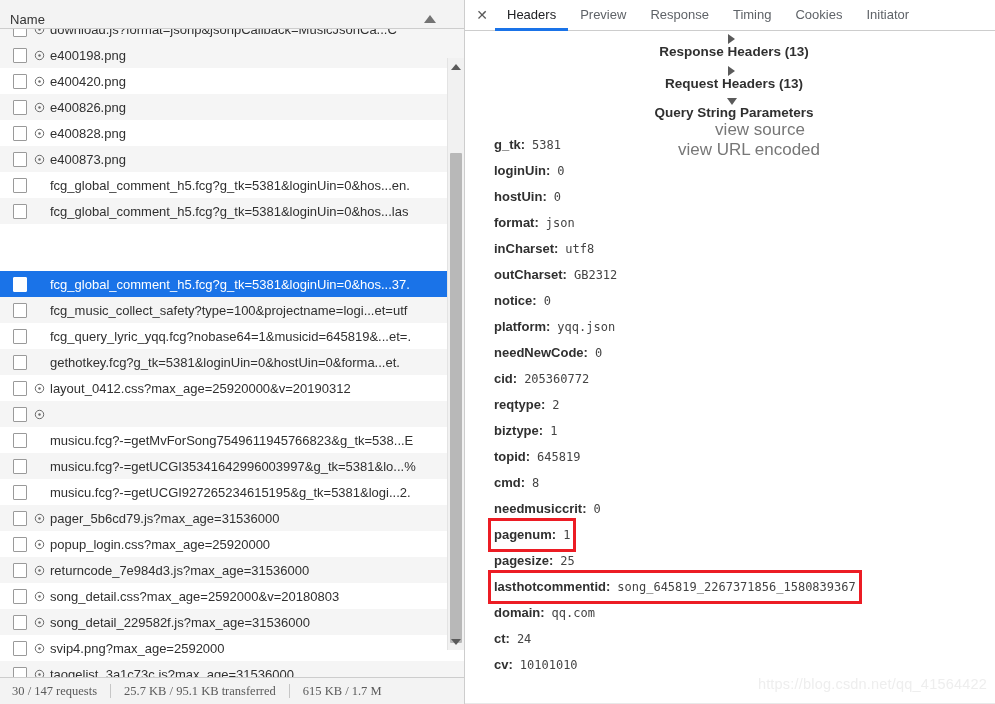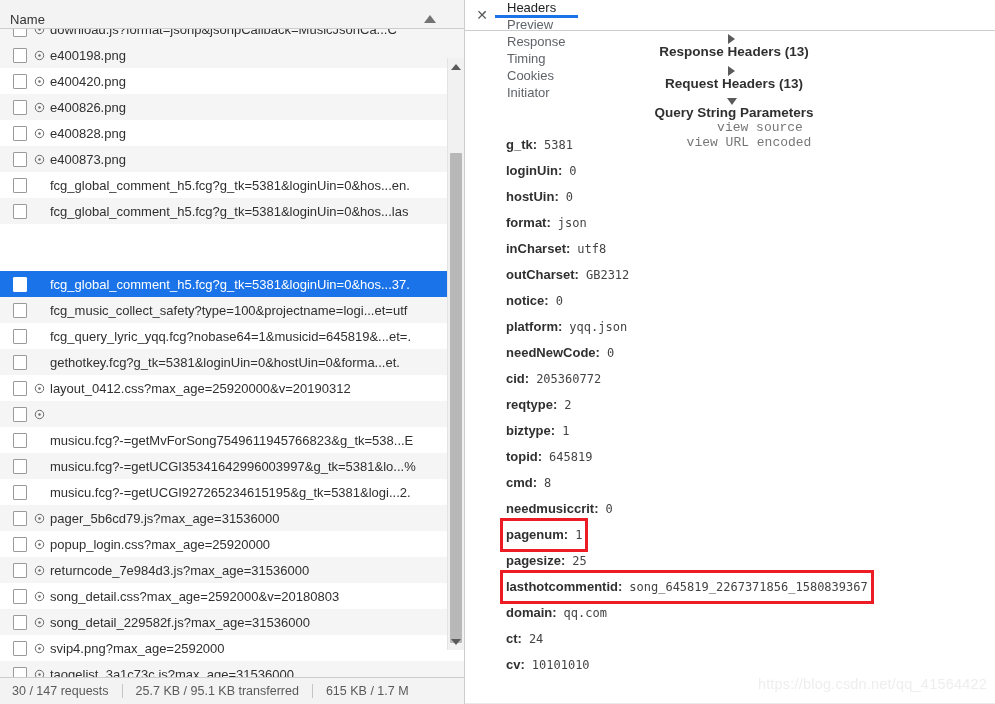--- a/index.html
+++ b/index.html
@@ -153,21 +153,21 @@
     border-top: 1px solid #cdcdcd;
     background: #f3f3f3;
     display: flex;
     align-items: center;
     font-size: 12.5px;
     color: #5a5a5a;
     padding-left: 12px;
     overflow: hidden;
     white-space: nowrap;
   }
-  #list-status .seg { padding: 0 13px; }
+  #list-status .seg { padding: 0 13px; font-family: Liberation Serif, serif; }
   #list-status .seg:first-child { padding-left: 0; }
   #list-status .divider {
     width: 1px;
     height: 14px;
     background: #c6c6c6;
   }
 
   
   #right-pane {
     flex: 1;
@@ -238,32 +238,31 @@
     border-left: 7px solid #5a5a5a;
   }
   .caret.open {
     border-left: 5px solid transparent;
     border-right: 5px solid transparent;
     border-top: 7px solid #5a5a5a;
   }
   .section-head .link {
     font-weight: normal;
     color: #777;
-    font-size: 13px;
+    font-size: 17px;
     margin-left: 30px;
-    font-family: Liberation Mono, monospace;
   }
   .section-head .link.first { margin-left: 52px; }
 
   .param-list { padding-top: 2px; }
   .param-row {
     height: 26px;
     display: flex;
     align-items: center;
-    padding-left: 38px;
+    padding-left: 26px;
     font-size: 13px;
     line-height: 26px;
   }
   .param-row .k {
     font-weight: bold;
     color: #303030;
     font-family: "Liberation Sans", sans-serif;
   }
   .param-row .v {
     color: #444;
@@ -570,21 +569,21 @@
       <span class="seg">25.7 KB / 95.1 KB transferred</span>
       <span class="divider"></span>
       <span class="seg">615 KB / 1.7 M</span>
     </div>
   </div>
 
   <div id="right-pane">
 
     <div id="detail-tabbar">
       <div class="close-btn">✕</div>
-      <div id="tabs-host" style="display:flex;flex-direction:column;">
+      <div id="tabs-host" style="display:flex;">
           <div class="tab active">Headers</div>
           <div class="tab">Preview</div>
           <div class="tab">Response</div>
           <div class="tab">Timing</div>
           <div class="tab">Cookies</div>
           <div class="tab">Initiator</div>
         </div>
     </div>
 
     <div id="detail-body">

